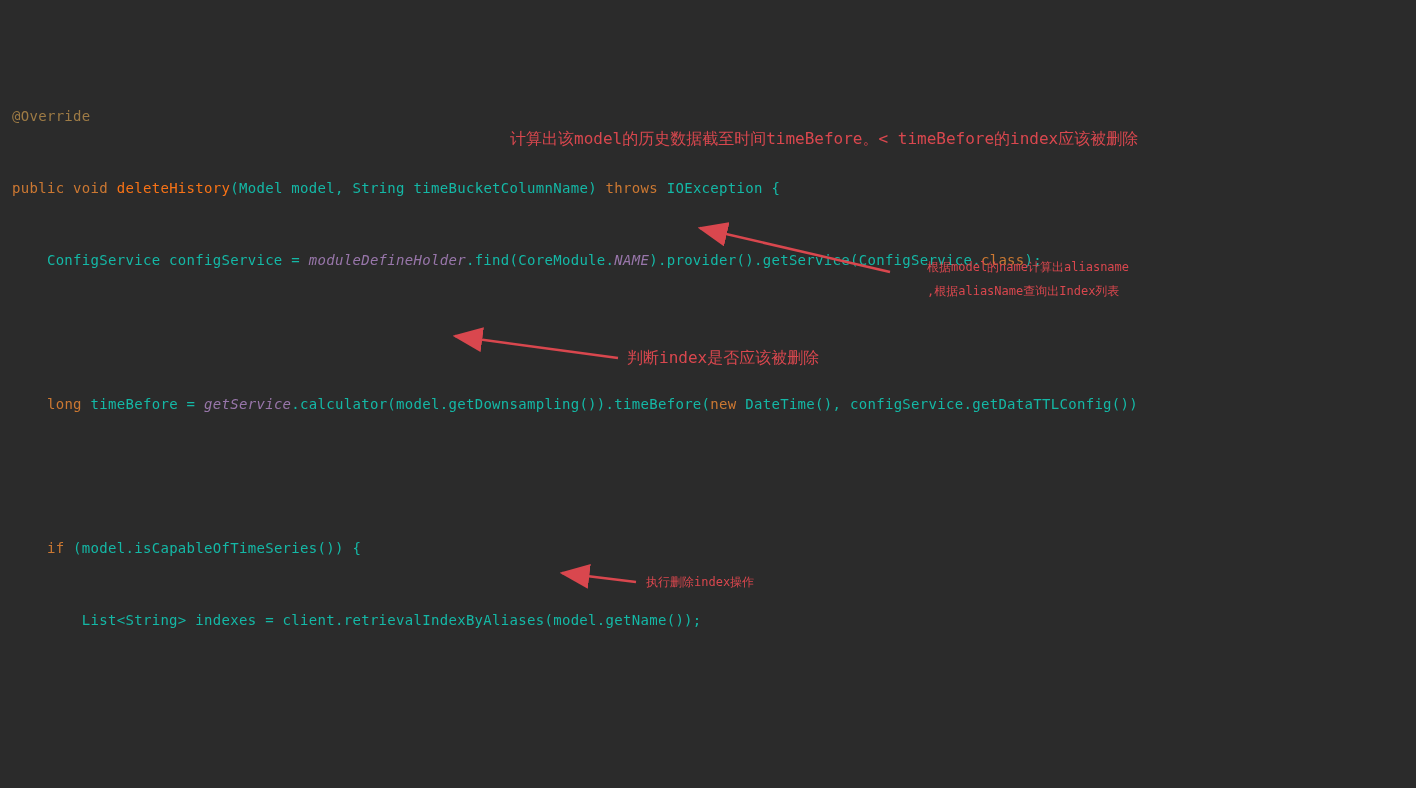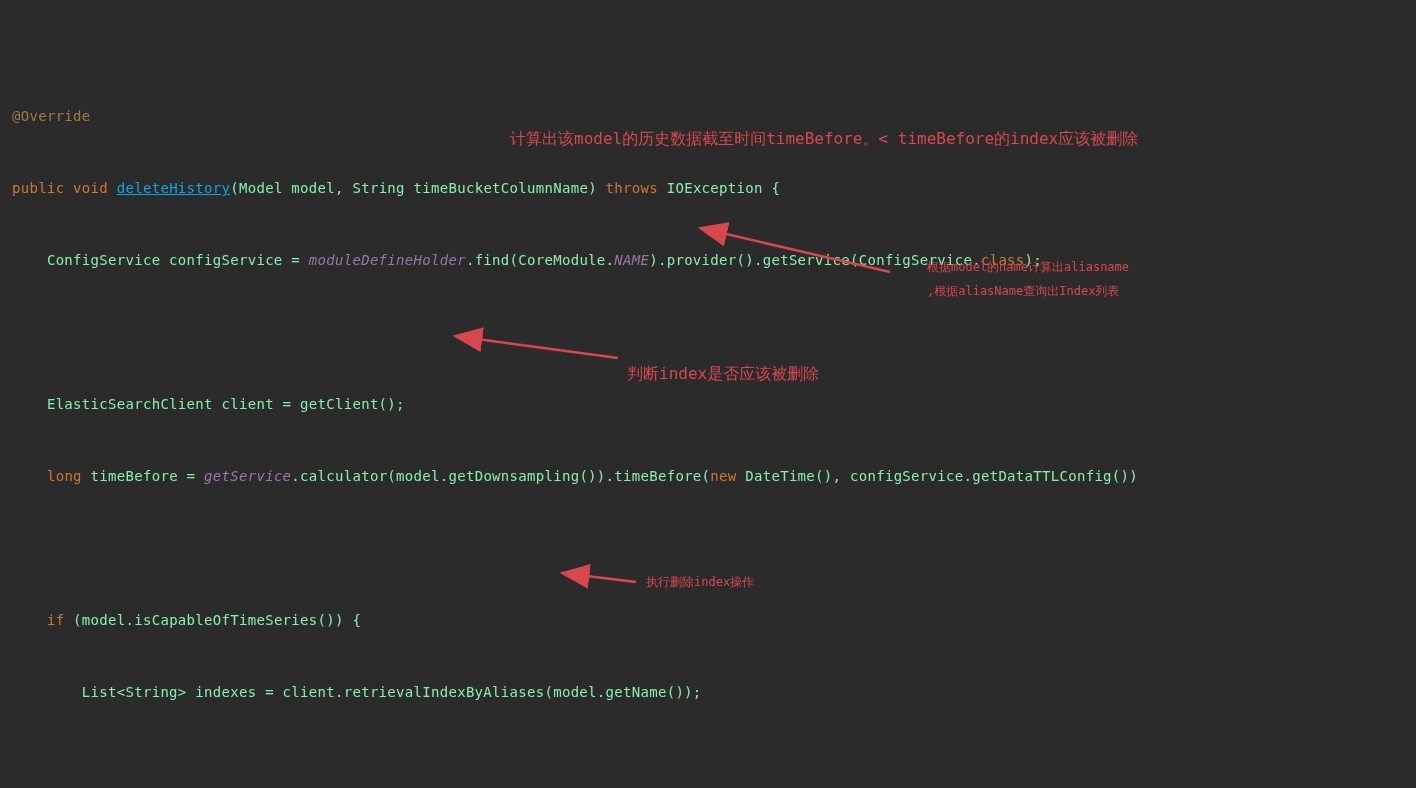--- a/index.html
+++ b/index.html
@@ -26,22 +26,22 @@
     left: 0;
     width: 100%;
     height: 24px;
     background: #3a3a3a;
     z-index: -1;
   }
 
   
   .at  { color: #9e7b45; } 
   .kw  { color: #cc7832; } 
-  .def { color: #86efac; } 
-  .meth { color: #0ea5e9; text-decoration: underline; } 
+  .def { color: #14b8a6; } 
+  .meth { color: #f97316; } 
   .static-field { color: #9876aa; font-style: italic; }
   .ann-red { color: #d9474e; }
 
   
   svg.arrows {
     position: absolute;
     left: 0;
     top: 0;
     width: 1416px;
     height: 788px;
@@ -51,21 +51,20 @@
 </head>
 <body>
 
 <div class="editor">
   <div class="highlight-line" style="top:584px"></div>
 
   <span class="line"><span class="at">@Override</span></span>
   <span class="line"><span class="kw">public</span> <span class="kw">void</span> <span class="meth">deleteHistory</span><span class="def">(Model model, String timeBucketColumnName) </span><span class="kw">throws</span><span class="def"> IOException {</span></span>
   <span class="line"><span class="def">    ConfigService configService = </span><span class="static-field">moduleDefineHolder</span><span class="def">.find(CoreModule.</span><span class="static-field">NAME</span><span class="def">).provider().getService(ConfigService.</span><span class="kw">class</span><span class="def">);</span></span>
   <span class="line"><span class="def"></span></span>
-  <span class="line"><span class="def">    ElasticSearchClient client = getClient();</span></span>
   <span class="line"><span class="def">    </span><span class="kw">long</span><span class="def"> timeBefore = </span><span class="static-field">getService</span><span class="def">.calculator(model.getDownsampling()).timeBefore(</span><span class="kw">new</span><span class="def"> DateTime(), configService.getDataTTLConfig())</span></span>
   <span class="line"><span class="def"></span></span>
   <span class="line"><span class="def">    </span><span class="kw">if</span><span class="def"> (model.isCapableOfTimeSeries()) {</span></span>
   <span class="line"><span class="def">        List&lt;String&gt; indexes = client.retrievalIndexByAliases(model.getName());</span></span>
   <span class="line"><span class="def"></span></span>
   
   
   
   
   
@@ -83,21 +82,21 @@
   
   
   
   
   
   
 </div>
 
 <div class="ann-red" style="position:absolute; left:510px; top:129px; font-size:16px;">计算出该model的历史数据截至时间timeBefore。&lt; timeBefore的index应该被删除</div>
 <div class="ann-red" style="position:absolute; left:927px; top:255px; font-size:12px; line-height:24px;"><span>根据model的name计算出aliasname</span><br><span>,根据aliasName查询出Index列表</span></div>
-<div class="ann-red" style="position:absolute; left:627px; top:364px; font-size:16px;text-align:right;">判断index是否应该被删除</div>
+<div class="ann-red" style="position:absolute; left:627px; top:348px; font-size:16px;text-align:right;">判断index是否应该被删除</div>
 <div class="ann-red" style="position:absolute; left:646px; top:574px; font-size:12px;">执行删除index操作</div>
 
 <svg class="arrows">
   <defs>
     <marker id="ah" markerWidth="12" markerHeight="10" refX="11" refY="5" orient="auto">
       <path d="M0,0 L12,5 L0,10 Z" fill="#d9474e"></path>
     </marker>
   </defs>
   <line x1="890" y1="272" x2="700" y2="228" stroke="#d9474e" stroke-width="2.5" marker-end="url(#ah)"></line>
   <line x1="618" y1="358" x2="455" y2="336" stroke="#d9474e" stroke-width="2.5" marker-end="url(#ah)"></line>

